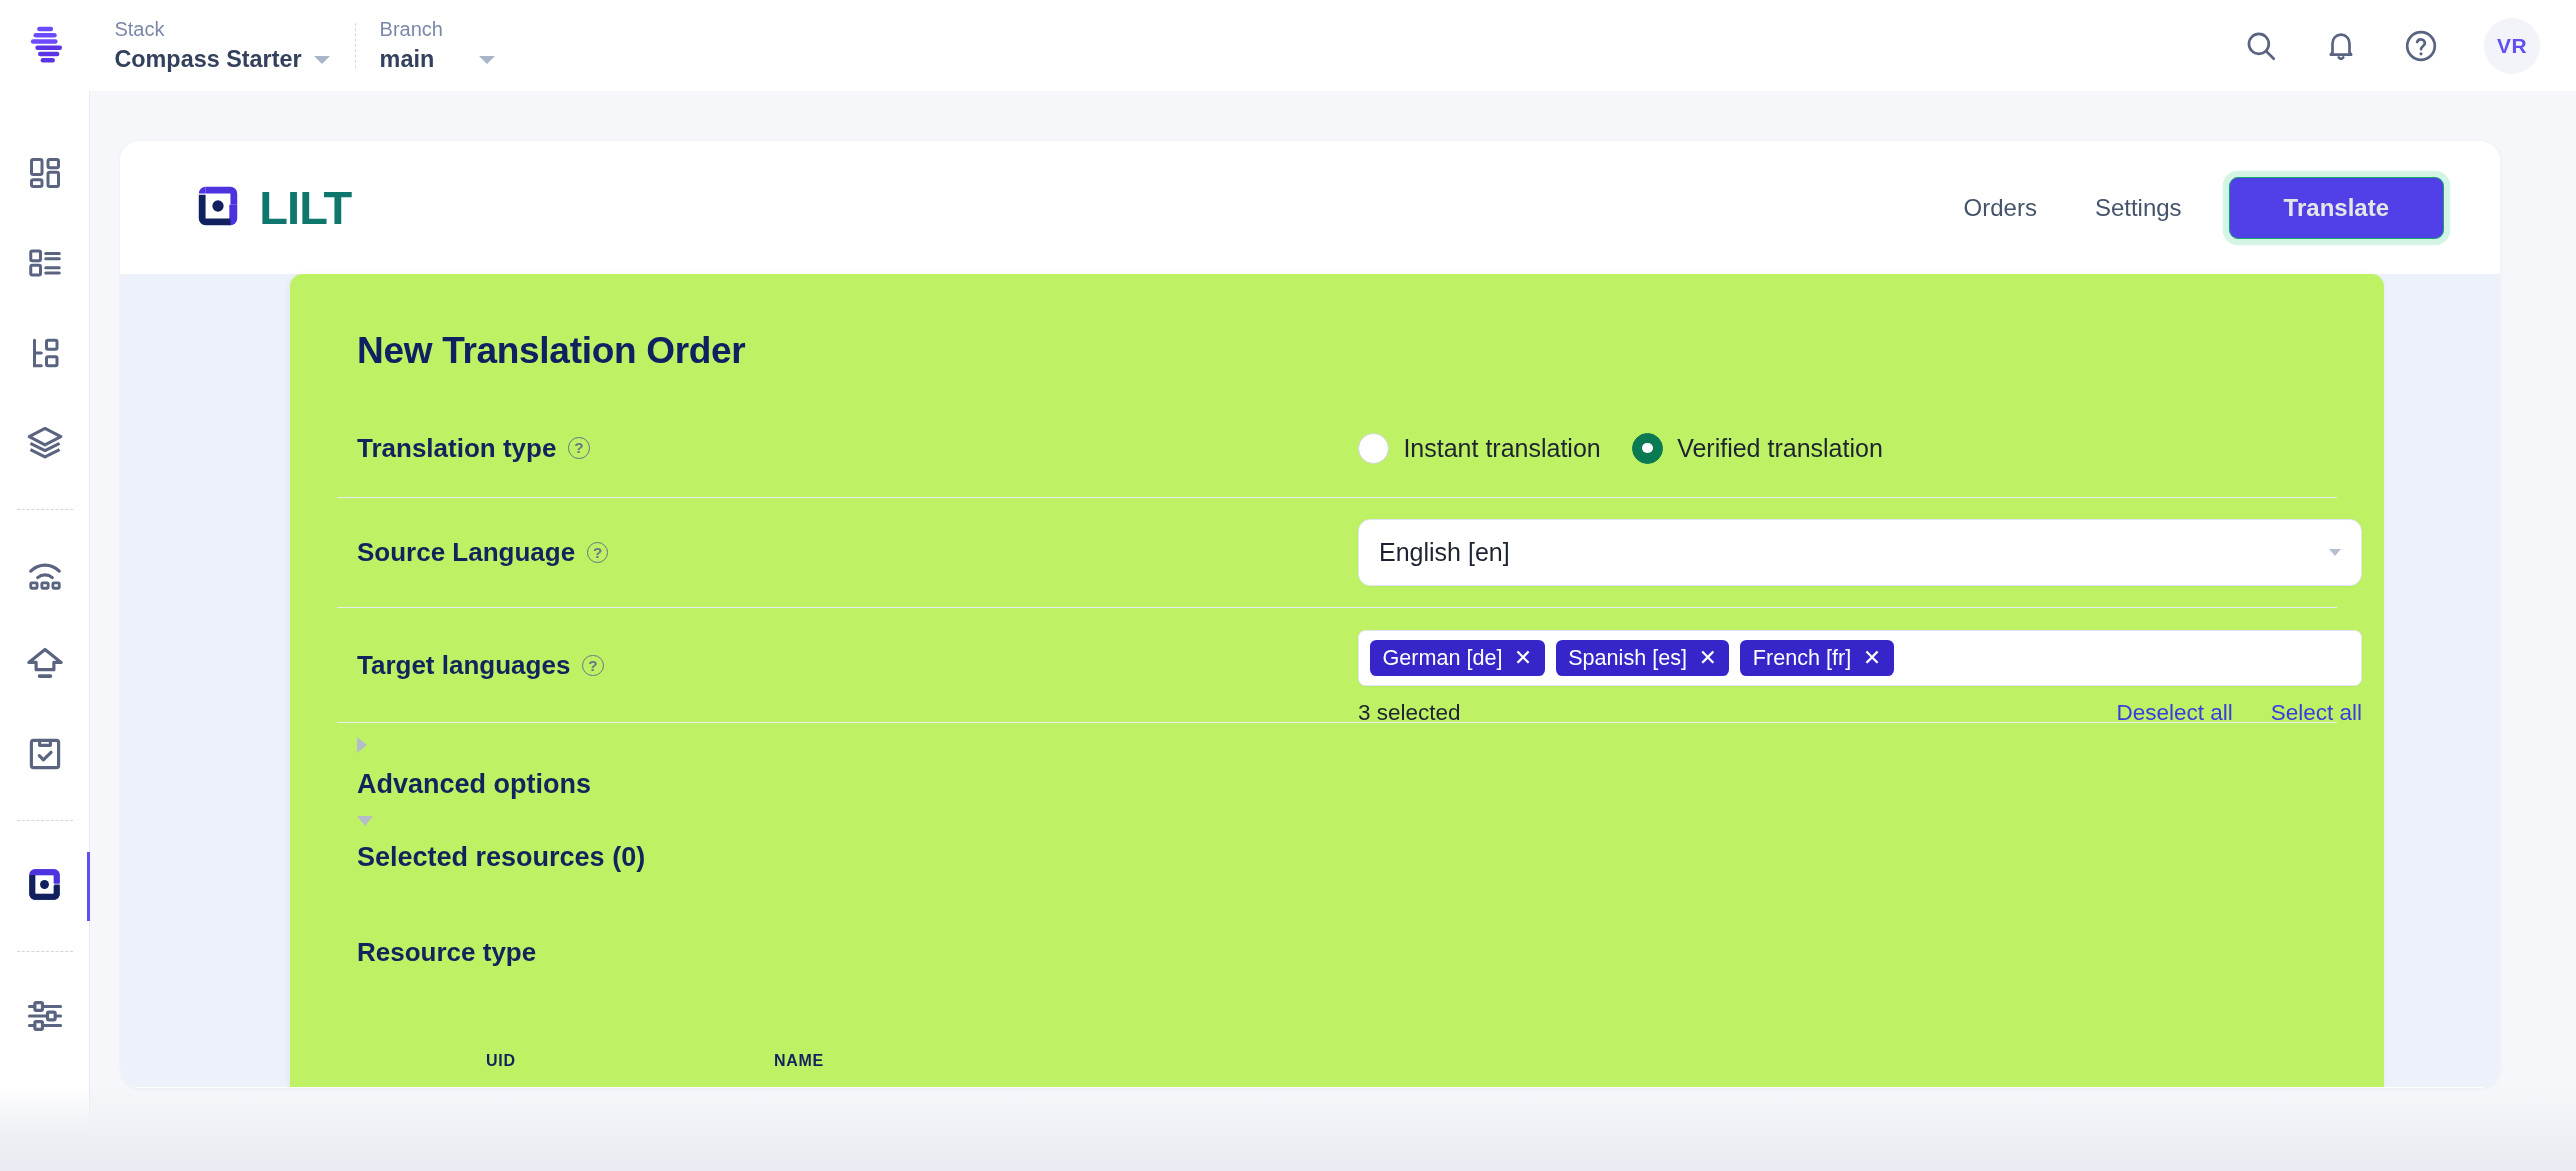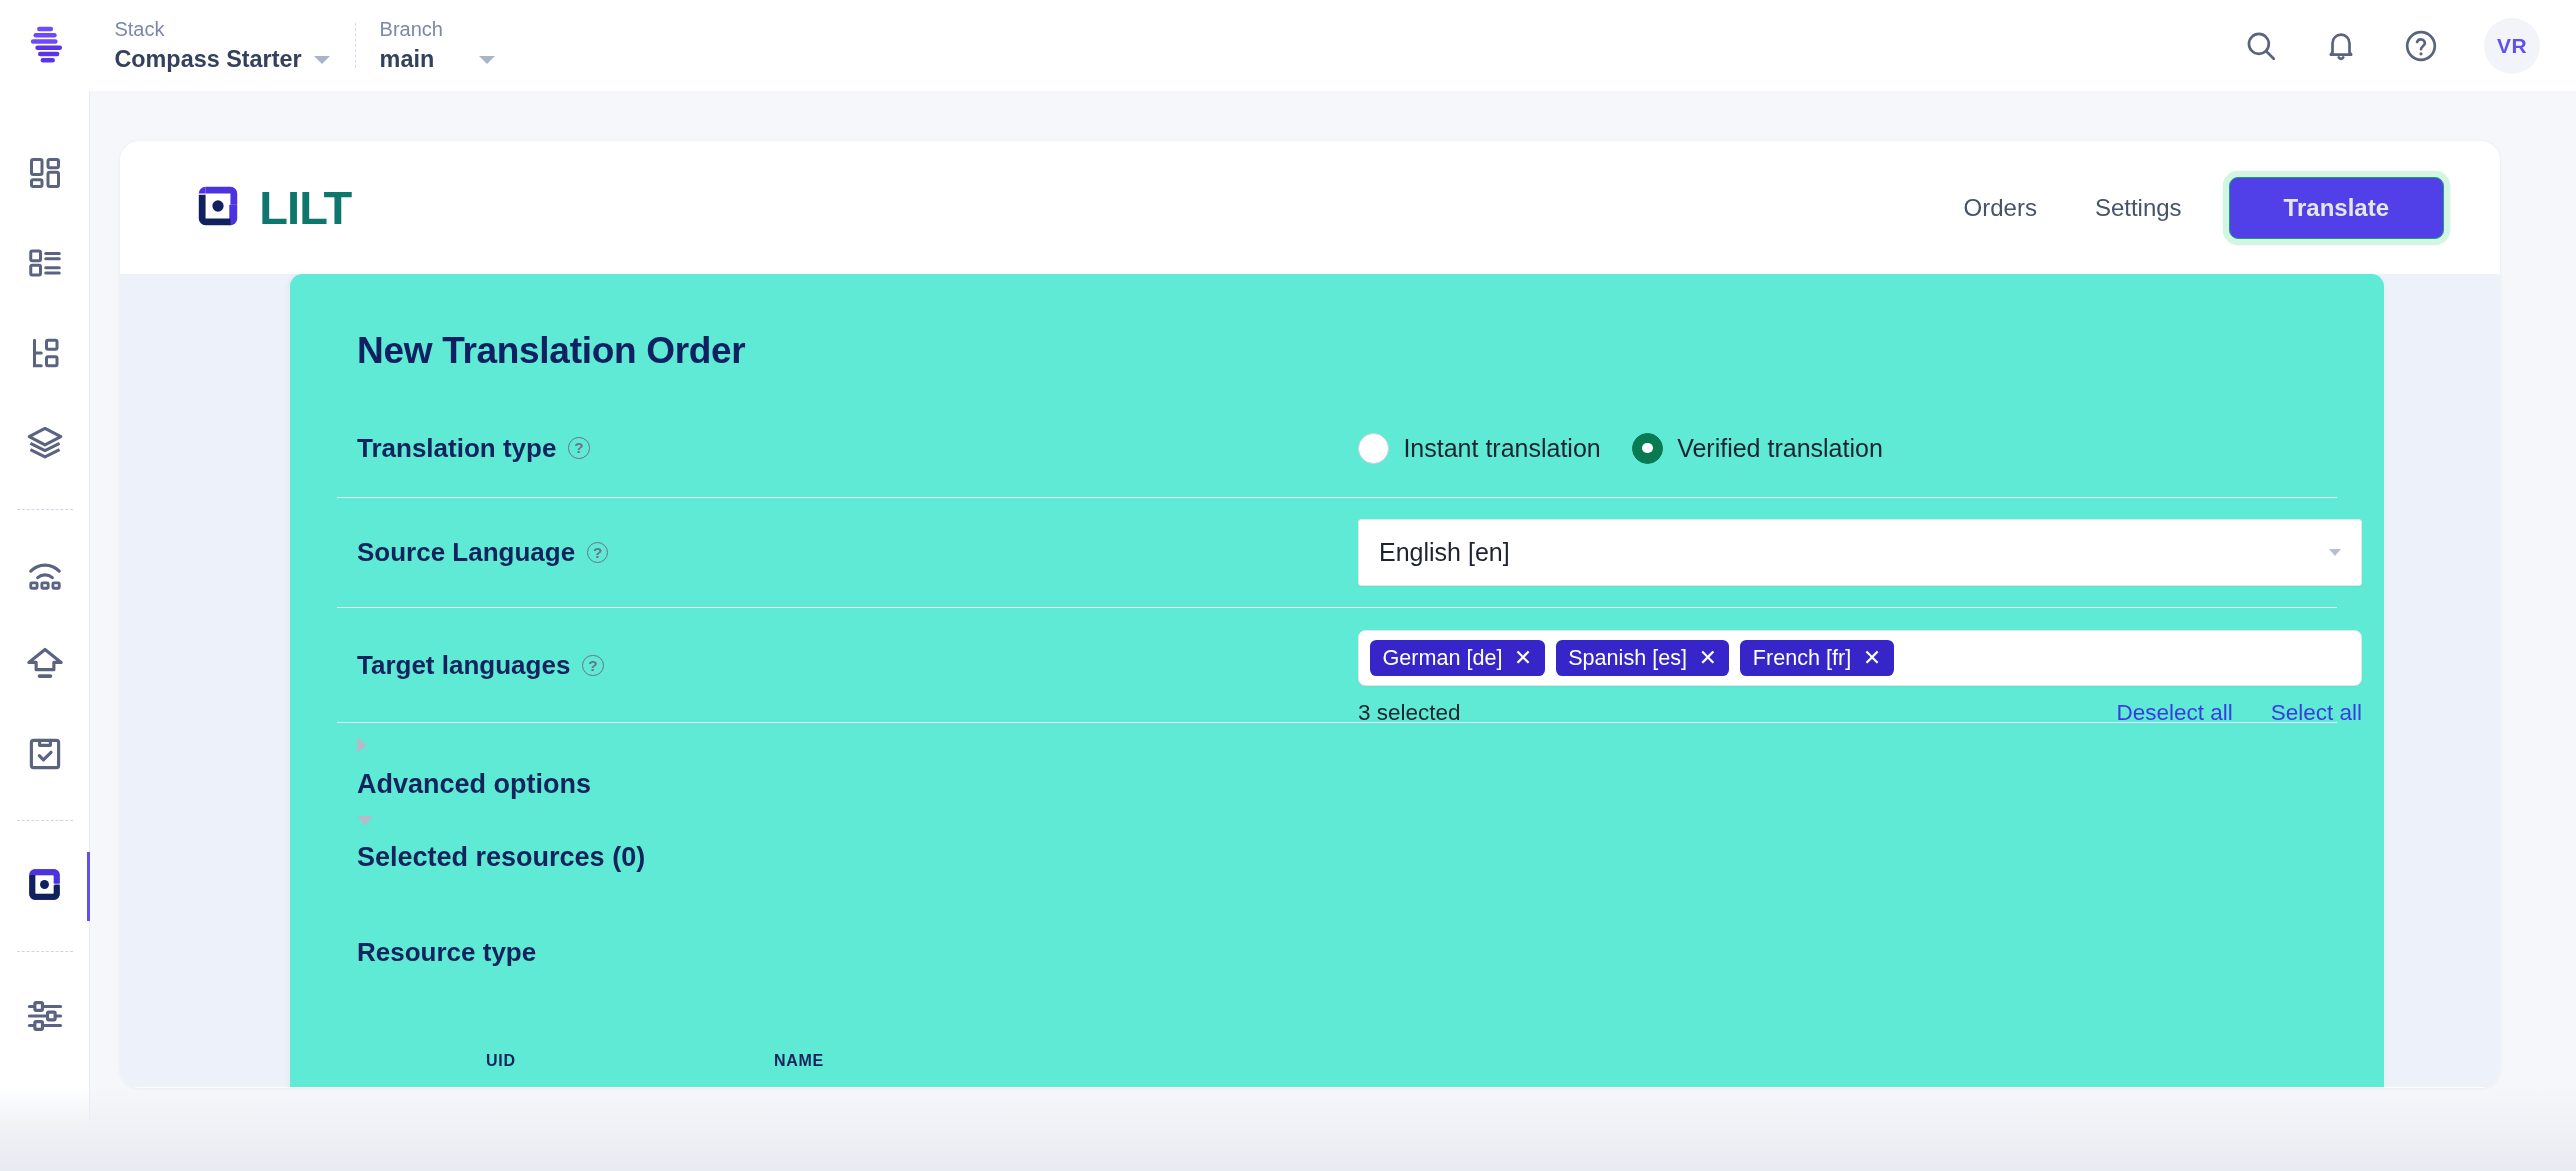--- a/index.html
+++ b/index.html
@@ -134,21 +134,21 @@
 
   .body-area {
     height: 813px;
     background: #edf1f9;
     position: relative;
   }
   .inner-card {
     position: absolute;
     left: 170px; top: 0;
     width: 2094px; height: 813px;
-    background: #5eead4;
+    background: #bef264;
     border-top-left-radius: 12.6px;
     border-top-right-radius: 12.6px;
     box-shadow: -1.8px 0 5.4px rgba(40,50,90,0.05);
     padding: 0 47px;
     overflow: hidden;
   }
 
   .page-title {
     font-size: 37px; font-weight: 700; color: #102060;
     margin-top: 56px; margin-left: 20px;
@@ -188,21 +188,21 @@
   .radio-opt.selected .radio-mark {
     background: #0a7a52; border-color: #0a7a52;
     display: flex; align-items: center; justify-content: center;
   }
   .radio-dot { width: 10.8px; height: 10.8px; border-radius: 50%; background: #fff; }
   .radio-label { font-size: 25px; color: #1d2330; }
 
   .row-source { height: 110px; }
   .select-box {
     width: 1004px; height: 67px;
-    border: 0.9px solid #e1e5ee; border-radius: 3px;
+    border: 0.9px solid #e1e5ee; border-radius: 12px;
     background: #fff;
     display: flex; align-items: center;
     padding: 0 20px;
     font-size: 25px; color: #1d2330;
     cursor: pointer;
     box-shadow: 0 0.9px 1.8px rgba(30,40,80,0.04);
   }
   .select-caret {
     margin-left: auto;
     width: 0; height: 0;

